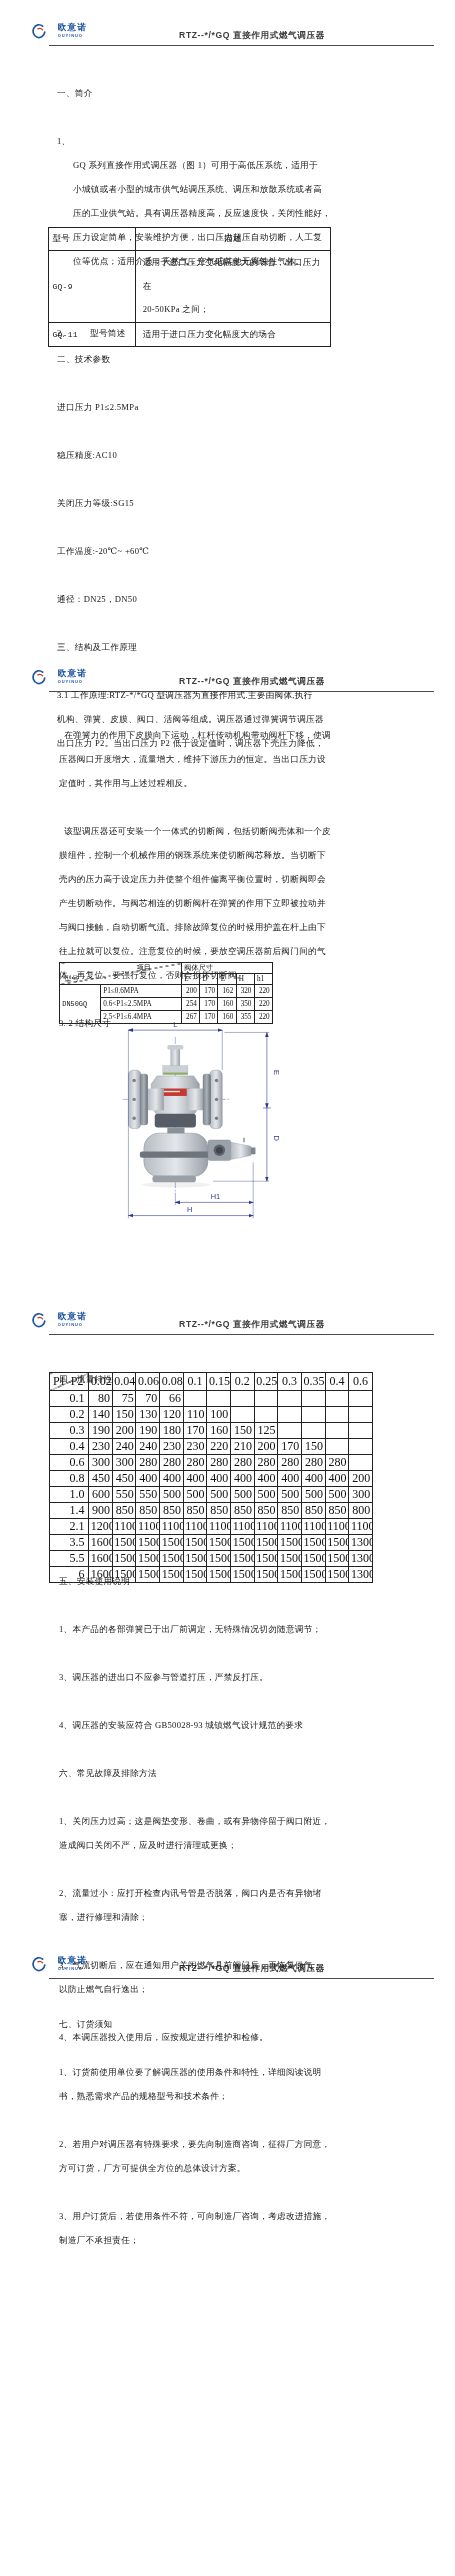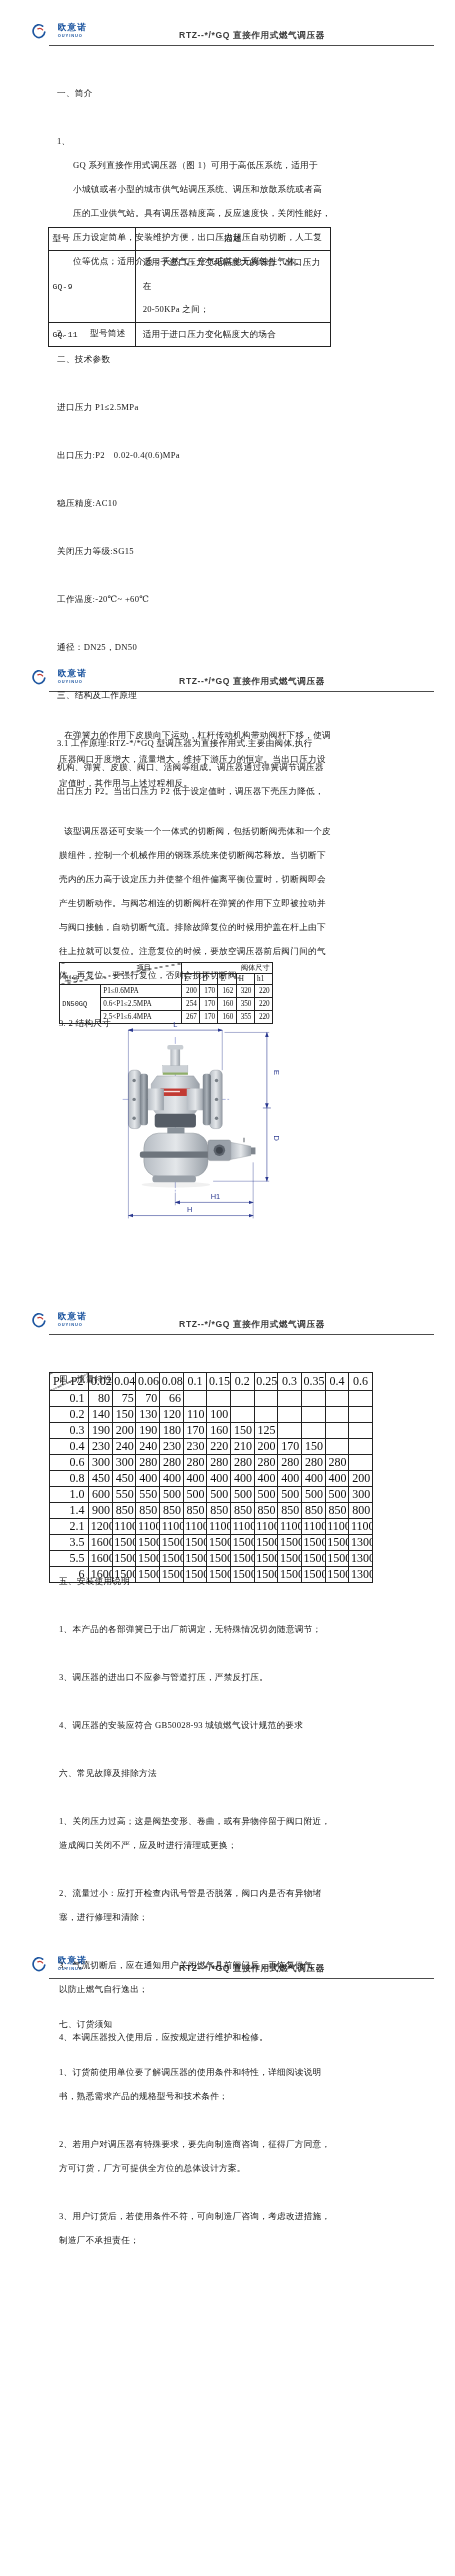--- a/index.html
+++ b/index.html
@@ -45,21 +45,21 @@
   
   .dims{position:absolute;top:962px;left:59px;width:214px;table-layout:fixed;
         font-size:7.2px;color:#111;}
   .dims td{border:0.7px solid #222;padding:0 2.3px;overflow:hidden;height:12px;}
   .dims tr.hh td{height:9.7px;}
   .dims td.num{text-align:right;}
   .dims td.corner{position:relative;padding:0;
      background:linear-gradient(to bottom right,transparent 49.4%,#222 49.4%,#222 50.6%,transparent 50.6%);}
   .dims .ct{position:absolute;top:0;right:30px;font-size:7.2px;}
   .dims .cb{position:absolute;bottom:0;left:4.6px;font-size:7.2px;}
-  .dims td.gh{text-align:right;}
+  .dims td.gh{text-align:left;}
   .dims td.rg{text-align:left;font-family:"Liberation Mono","DejaVu Sans Mono",monospace;font-size:6.9px;}
 
   
   .flow{position:absolute;top:1372px;left:49px;width:324px;table-layout:fixed;
         font-size:12px;color:#111;}
   .flow th,.flow td{border:0.7px solid #222;padding:0 1.7px;font-weight:normal;overflow:hidden;}
   .flow thead th{height:16.6px;text-align:center;}
   .flow tbody td{height:9.5px;text-align:right;}
   .flow td.p1{padding-right:3.4px;}
   .flow th.corner{position:relative;padding:0;
@@ -172,21 +172,20 @@
     <tr class="r2">
       <td class="mono">GQ-11</td>
       <td class="desc">适用于进口压力变化幅度大的场合</td>
     </tr>
   </tbody>
     </table>
 
   <div class="blk" style="top:323px;left:57px;width:298px">
     <div class="h">二、技术参数</div>
     <div>进口压力 P1≤2.5MPa</div>
-    <div>出口压力:P2　0.02-0.4(0.6)MPa</div>
     <div>稳压精度:AC10</div>
     <div>关闭压力等级:SG15</div>
     <div>工作温度:-20℃~ +60℃</div>
     <div>通径：DN25，DN50</div>
     <div class="h">三、结构及工作原理</div>
     <div class="para">3.1 工作原理:RTZ-*/*GQ 型调压器为直接作用式.主要由阀体,执行
 机构、弹簧、皮膜、阀口、活阀等组成。调压器通过弹簧调节调压器
 出口压力 P2。当出口压力 P2 低于设定值时，调压器下壳压力降低，</div>
   </div>
 

